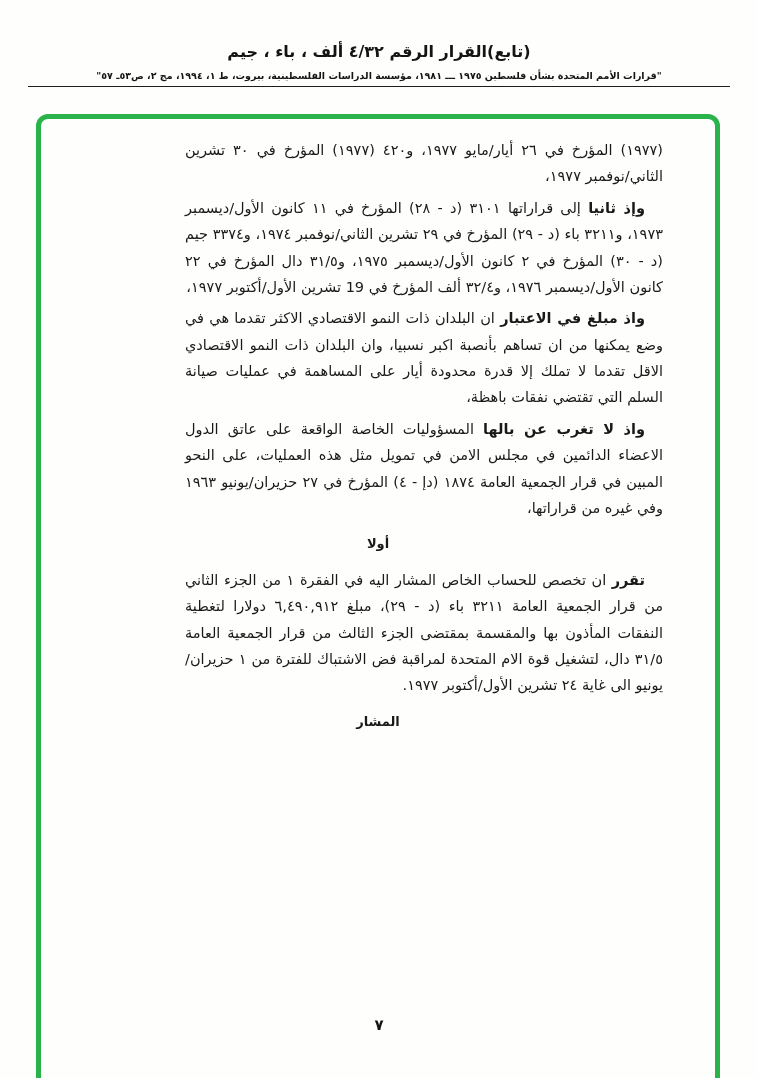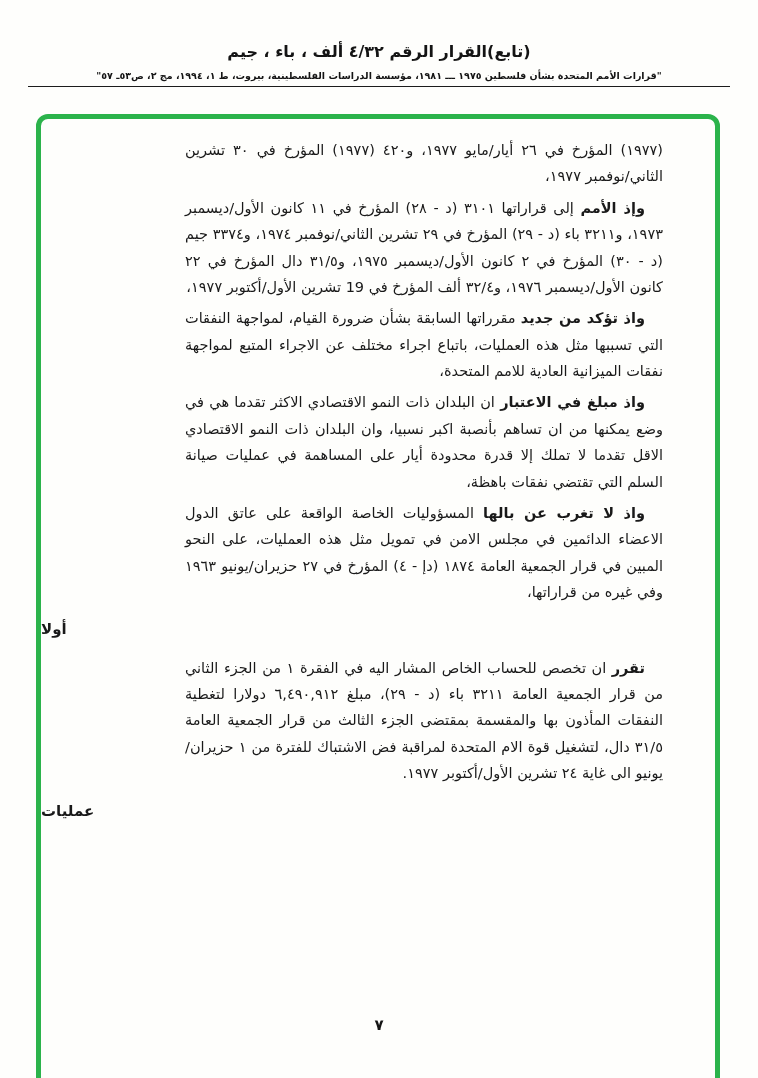--- a/index.html
+++ b/index.html
@@ -33,22 +33,22 @@
     font-size: 14.5px;
     line-height: 1.82;
     text-align: justify;
     color: #191919;
   }
   p.para { text-indent: 18px; margin-bottom: 5px; }
   p.cont { text-indent: 0; }
   .lead { font-weight: bold; }
   .sec-heading {
     font-weight: bold;
-    font-size: 15px;
-    text-align: left;
+    font-size: 13px;
+    text-align: center;
     margin: 11px -52px 11px -144px; 
     text-indent: 0;
   }
   .page-num {
     position: absolute;
     bottom: 44px; left: 0; right: 0;
     text-align: center;
     font-size: 15px;
     font-weight: bold;
   }
@@ -62,33 +62,32 @@
     <div class="title">(تابع)القرار الرقم ٤/٣٢ ألف ، باء ، جيم</div>
     <div class="citation">"قرارات الأمم المتحدة بشأن فلسطين ١٩٧٥ ـــ ١٩٨١، مؤسسة الدراسات الفلسطينية، بيروت، ط ١، ١٩٩٤، مج ٢، ص٥٣ـ ٥٧"</div>
     <div class="divider"></div>
   </div>
 
   <div class="frame" style="border-color: rgb(43, 179, 75);">
     <div class="content">
 
       <p class="para cont"><span>(١٩٧٧) المؤرخ في ٢٦ أيار/مايو ١٩٧٧، و٤٢٠ (١٩٧٧) المؤرخ في ٣٠ تشرين الثاني/نوفمبر ١٩٧٧،</span></p>
 
-      <p class="para"><span class="lead">وإذ الأمم</span><span> إلى قراراتها ٣١٠١ (د - ٢٨) المؤرخ في ١١ كانون الأول/ديسمبر ١٩٧٣، و٣٢١١ باء (د - ٢٩) المؤرخ في ٢٩ تشرين الثاني/نوفمبر ١٩٧٤، و٣٣٧٤ جيم (د - ٣٠) المؤرخ في ٢ كانون الأول/ديسمبر ١٩٧٥، و٣١/٥ دال المؤرخ في ٢٢ كانون الأول/ديسمبر ١٩٧٦، و٣٢/٤ ألف المؤرخ في 19 تشرين الأول/أكتوبر ١٩٧٧،</span></p>
+      <p class="para"><span class="lead">وإذ ثانيا</span><span> إلى قراراتها ٣١٠١ (د - ٢٨) المؤرخ في ١١ كانون الأول/ديسمبر ١٩٧٣، و٣٢١١ باء (د - ٢٩) المؤرخ في ٢٩ تشرين الثاني/نوفمبر ١٩٧٤، و٣٣٧٤ جيم (د - ٣٠) المؤرخ في ٢ كانون الأول/ديسمبر ١٩٧٥، و٣١/٥ دال المؤرخ في ٢٢ كانون الأول/ديسمبر ١٩٧٦، و٣٢/٤ ألف المؤرخ في 19 تشرين الأول/أكتوبر ١٩٧٧،</span></p>
 
-      <p class="para"><span class="lead">واذ تؤكد من جديد</span><span> مقرراتها السابقة بشأن ضرورة القيام، لمواجهة النفقات التي تسببها مثل هذه العمليات، باتباع اجراء مختلف عن الاجراء المتبع لمواجهة نفقات الميزانية العادية للامم المتحدة،</span></p>
 
       <p class="para"><span class="lead">واذ مبلغ في الاعتبار</span><span> ان البلدان ذات النمو الاقتصادي الاكثر تقدما هي في وضع يمكنها من ان تساهم بأنصبة اكبر نسبيا، وان البلدان ذات النمو الاقتصادي الاقل تقدما لا تملك إلا قدرة محدودة أيار على المساهمة في عمليات صيانة السلم التي تقتضي نفقات باهظة،</span></p>
 
       <p class="para"><span class="lead">واذ لا تغرب عن بالها</span><span> المسؤوليات الخاصة الواقعة على عاتق الدول الاعضاء الدائمين في مجلس الامن في تمويل مثل هذه العمليات، على النحو المبين في قرار الجمعية العامة ١٨٧٤ (دإ - ٤) المؤرخ في ٢٧ حزيران/يونيو ١٩٦٣ وفي غيره من قراراتها،</span></p>
 
       <p class="sec-heading">أولا</p>
 
       <p class="para"><span class="lead">تقرر</span><span> ان تخصص للحساب الخاص المشار اليه في الفقرة ١ من الجزء الثاني من قرار الجمعية العامة ٣٢١١ باء (د - ٢٩)، مبلغ ٦,٤٩٠,٩١٢ دولارا لتغطية النفقات المأذون بها والمقسمة بمقتضى الجزء الثالث من قرار الجمعية العامة ٣١/٥ دال، لتشغيل قوة الام المتحدة لمراقبة فض الاشتباك للفترة من ١ حزيران/يونيو الى غاية ٢٤ تشرين الأول/أكتوبر ١٩٧٧.</span></p>
 
-      <p class="sec-heading">عمليات</p>
+      <p class="sec-heading">المشار</p>
 
 
     </div>
   </div>
 
   <div class="page-num">٧</div>
 
 </div>
 
 </body></html>

